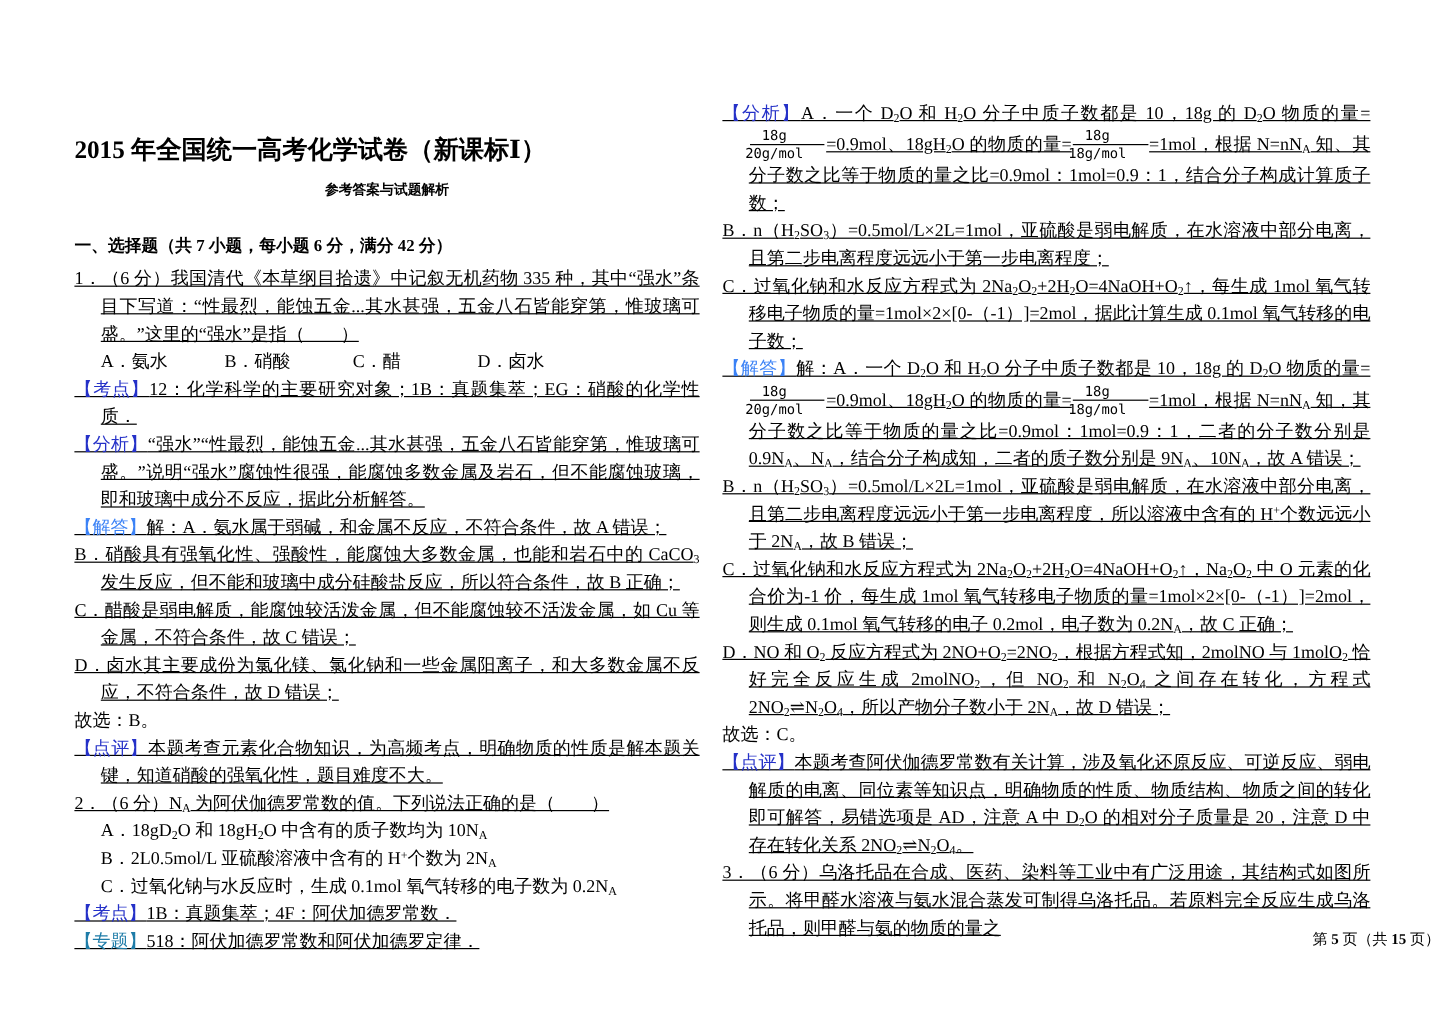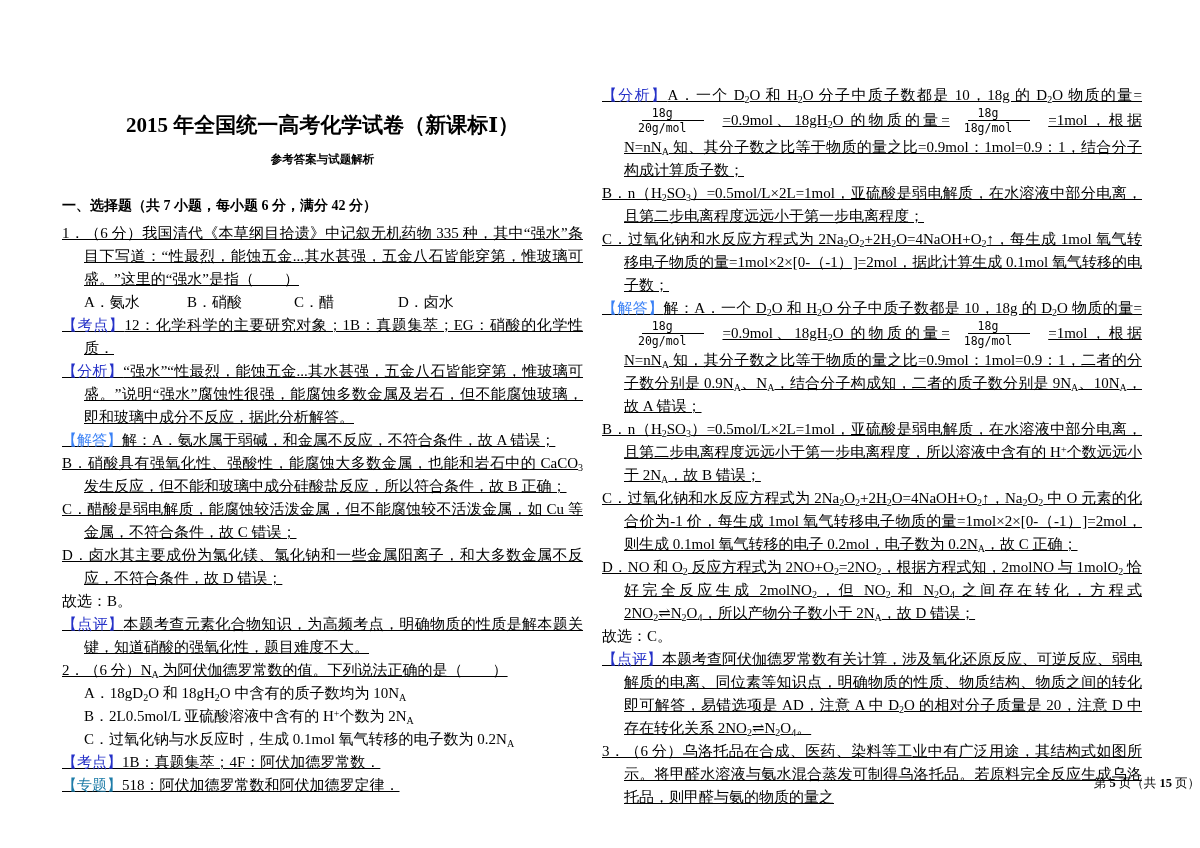--- a/index.html
+++ b/index.html
@@ -1,40 +1,40 @@
 <!DOCTYPE html>
 <html><head>
 <meta charset="utf-8">
 <style>
   html,body{margin:0;padding:0;background:#ffffff;}
   .page{position:relative;width:1200px;height:848px;background:#ffffff;overflow:hidden;
         font-family:"Liberation Serif","DejaVu Serif",serif;color:#000;}
   .col{position:absolute;font-size:15px;line-height:23px;text-align:justify;}
   .col-left{left:62px;top:112px;width:521px;}
   .col-right{left:602px;top:84px;width:540px;}
-  .title{font-size:21px;line-height:27px;font-weight:bold;text-align:center;margin:0 0 7px 0;}
+  .title{font-size:21px;line-height:27px;font-weight:bold;margin:0 0 7px 0;}
   .subtitle{font-size:11.5px;line-height:15px;font-weight:bold;text-align:center;margin:13px 0 27px 0;}
   .sec{font-weight:bold;font-size:14px;margin:0 0 5px 0;}
   p{margin:0;}
   .hang{padding-left:22px;text-indent:-22px;text-decoration:underline;}
   .opt{padding-left:22px;}
   .optrow{display:flex;padding-left:22px;}
   .optrow span:nth-child(1){width:103px;}
   .optrow span:nth-child(2){width:107px;}
   .optrow span:nth-child(3){width:104px;}
   .optrow span:nth-child(4){flex:1;}
   .lbl{font-weight:normal;}
   .c-blue{color:#2531c8;}
   .c-green{color:#3b82f6;}
   .c-teal{color:#1e7ca8;}
   sub{font-size:10px;line-height:0;vertical-align:-0.25em;}
   sup{font-size:10px;line-height:0;vertical-align:0.45em;}
   .fr{display:inline-block;vertical-align:middle;text-align:center;
       font-family:"DejaVu Sans Mono",monospace;font-size:11.5px;line-height:14px;
-      margin:0 18px;transform:translateY(-1px);}
+      margin:0 1px;transform:translateY(-1px);}
   .fr .nu{display:block;border-bottom:1px solid #000;padding:0 2px;}
   .fr .de{display:block;padding:0 18px;}
   .footer{position:absolute;left:0;top:775px;width:100%;text-align:right;
           font-size:12.5px;line-height:16px;}
 </style>
 </head>
 <body>
 
 <div class="page">
 

